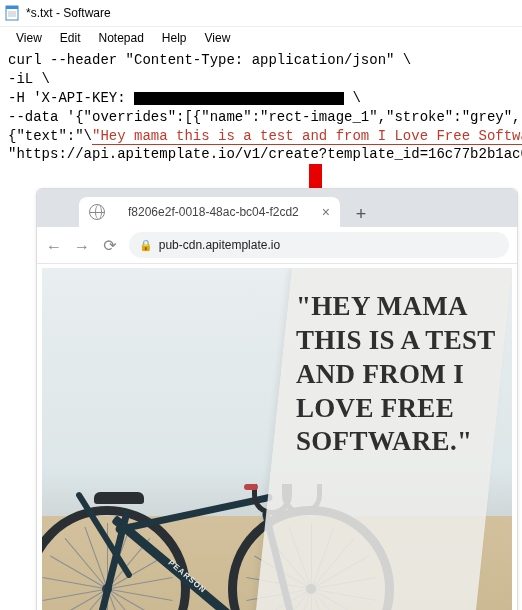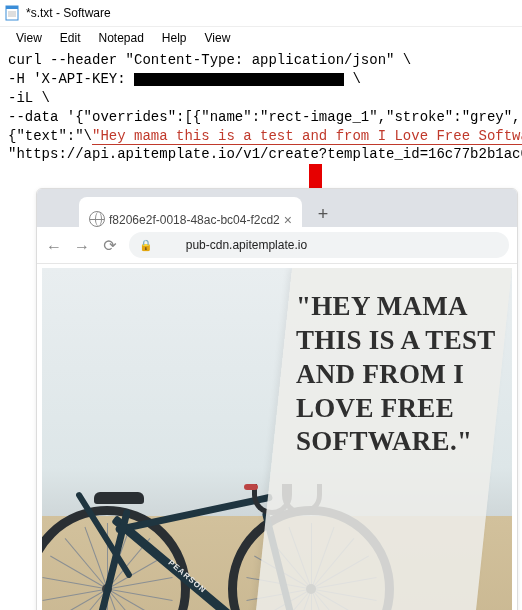--- a/index.html
+++ b/index.html
@@ -74,26 +74,26 @@
     display: flex;
     align-items: flex-end;
     padding: 4px 6px 0 42px;
     position: relative;
   }
   .tab {
     background: #fff;
     height: 30px;
     border-radius: 8px 8px 0 0;
     display: flex;
-    align-items: flex-end;
+    align-items: center;
     padding: 0 10px;
     min-width: 190px;
     font-size: 12px;
     color: #444;
-    gap: 4px;
+    gap: 23px;
   }
   .tab .globe {
     width:14px;height:14px;border:1.2px solid #888;border-radius:50%;
     position:relative; flex:0 0 auto;
   }
   .tab .globe::before{
     content:"";position:absolute;left:0;right:0;top:50%;height:1px;background:#888;
   }
   .tab .globe::after{
     content:"";position:absolute;top:0;bottom:0;left:50%;width:5px;margin-left:-2.5px;
@@ -123,21 +123,21 @@
     background:#f1f3f4;
     border-radius:14px;
     height:26px;
     display:flex;align-items:center;
     padding:0 10px;
     gap:6px;
     font-size:12px;
     overflow:hidden;
   }
   .lock { color:#666; font-size:11px; }
-  .url-host { color:#222;margin-left:27px; }
+  .url-host { color:#222; }
   .url-rest { color:#777; }
   
   .page {
     position:relative;
     width:470px;
     height:400px;
     margin:4px auto 0 auto;
     overflow:hidden;
   }
   .sky {
@@ -245,24 +245,24 @@
 <div class="menubar">
   <span>View</span>
   <span>Edit</span>
   <span>Notepad</span>
   <span>Help</span>
   <span>View</span>
 </div>
 
 <div class="content">
   <div class="line">curl --header "Content-Type: application/json" \</div>
+  <div class="line">-iL \</div>
   <div class="line">
     <span>-H 'X-API-KEY: </span><span class="redact"></span><span> \</span>
   </div>
-  <div class="line">-iL \</div>
   <div class="line">--data '{"overrides":[{"name":"rect-image_1","stroke":"grey","src</div>
   <div class="line">
     <span>{"text":"\</span><span class="hl">"Hey mama this is a test and from I Love Free Software.</span>
   </div>
   <div class="line">"https://api.apitemplate.io/v1/create?template_id=16c77b2b1ac0813</div>
 </div>
 
 <div class="red-arrow">
   <div class="shaft"></div>
   <div class="head"></div>

